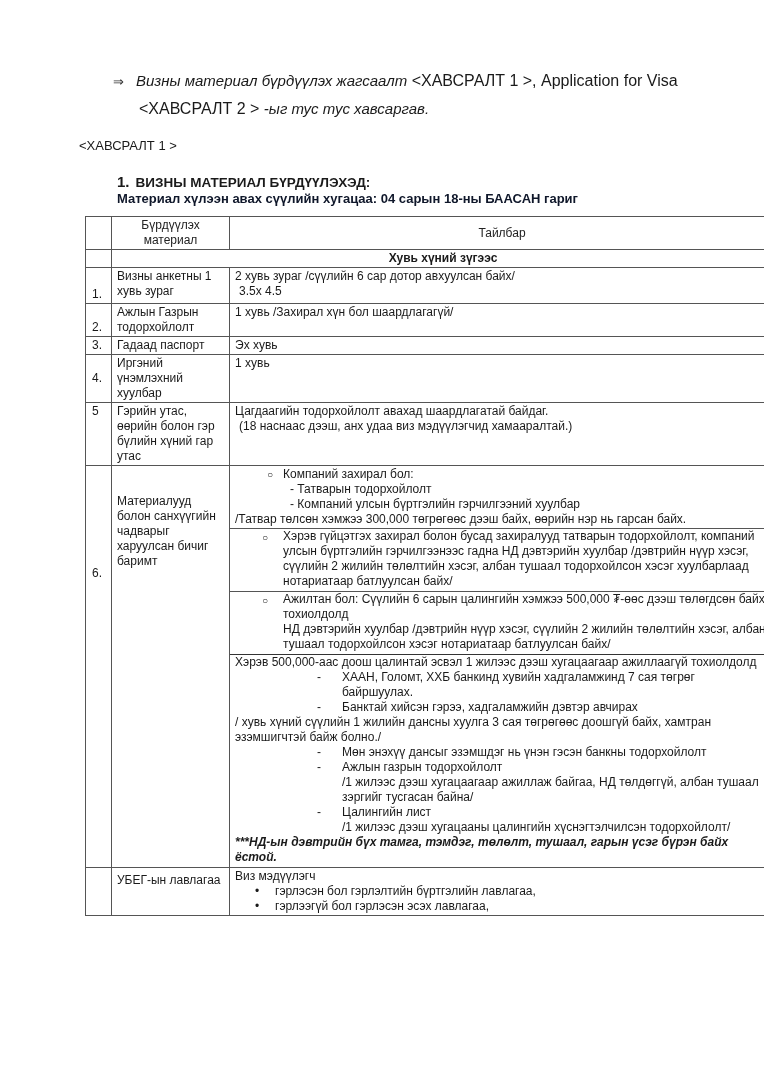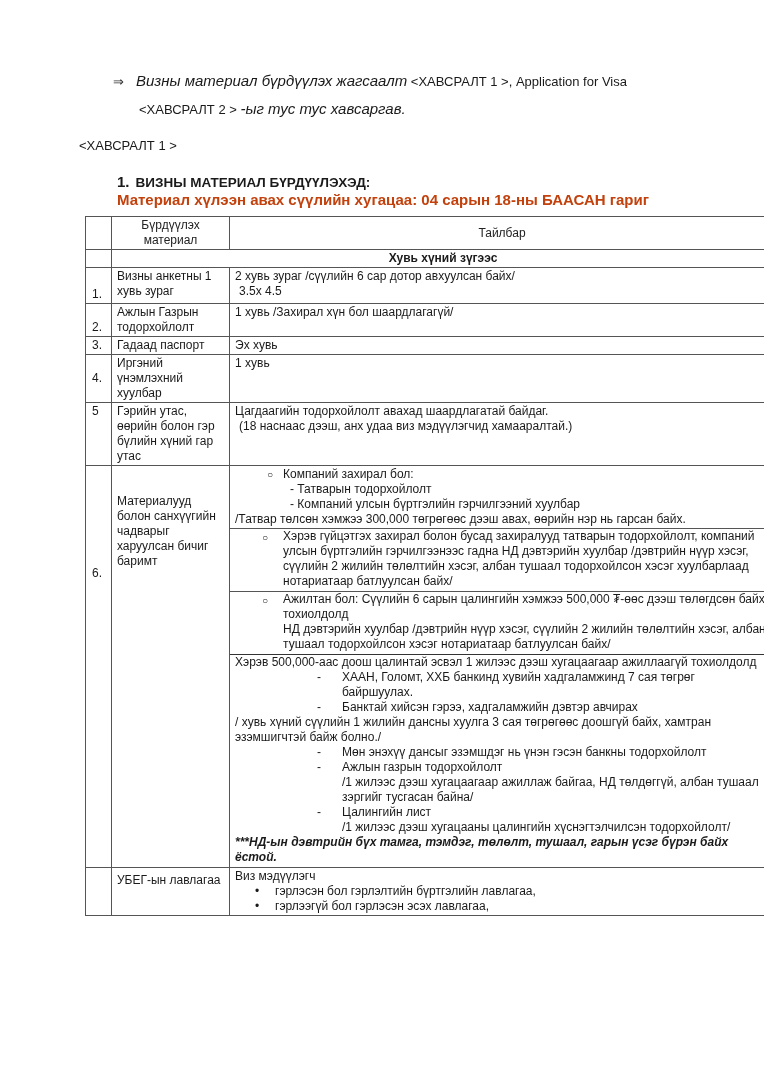--- a/index.html
+++ b/index.html
@@ -3,25 +3,25 @@
 <meta charset="utf-8">
 <style>
   html, body { margin:0; padding:0; background:#ffffff; }
   body { width:764px; height:1080px; position:relative; overflow:hidden;
          font-family:"Liberation Sans", sans-serif; color:#1a1a1a; font-size:12px; }
   .abs { position:absolute; }
   .intro1 { left:113px; top:72px; font-size:14px; white-space:nowrap; }
   .intro1 .arrow { font-size:13px; color:#333; margin-right:12px; }
   .intro2 { left:139px; top:100px; font-size:14px; white-space:nowrap;text-align:right; }
   .ital { font-style:italic; font-size:15px; }
-  .small-plain { font-size:13px;margin-top:32px; }
+  .small-plain { font-size:16px;margin-top:32px; }
   .annex { left:79px; top:138px; font-size:13px; }
   .h1 { left:117px; top:173px; font-size:13.5px; font-weight:bold; }
   .h1 .num { font-size:15px; margin-right:6px; }
-  .h2 { left:117px; top:191px; font-size:15px; font-weight:bold; color:#c2410c; white-space:nowrap; }
+  .h2 { left:117px; top:191px; font-size:13px; font-weight:bold; color:#0f172a; white-space:nowrap; }
 
   table.main { position:absolute; left:85px; top:216px; width:690px; border-collapse:collapse; table-layout:fixed; }
   table.main td { border:1px solid #555; vertical-align:top; padding:1px 5px; font-size:12px; line-height:15px; }
   table.main td.num { text-align:left; vertical-align:bottom; padding-left:6px; }
   table.main td.num.top { vertical-align:top; }
   td.hdr { text-align:center; vertical-align:middle !important; color:#222; }
   td.section { text-align:center; font-weight:bold;margin-top:16px; }
   .b { font-weight:normal; }
   .bi { font-weight:bold; font-style:italic; }
   .circ { display:inline-block; width:26px; text-align:center; margin-left:22px; font-size:10px; }
@@ -97,21 +97,21 @@
     </td>
   </tr>
   <tr>
     <td class="num" style="vertical-align:top; padding-top:100px">6.</td>
     <td style="padding-top:28px">Материалууд болон санхүүгийн чадварыг харуулсан бичиг баримт</td>
     <td style="padding:0 5px">
       <div style="padding-top:1px; padding-bottom:1px">
         <div><span class="circ">○</span><span class="b">Компаний захирал бол:</span></div>
         <div class="indent1 b">- Татварын тодорхойлолт</div>
         <div class="indent1">- Компаний улсын бүртгэлийн гэрчилгээний хуулбар</div>
-        <div><span>/Татвар төлсөн хэмжээ </span><span class="b">300,000 төгрөгөөс дээш</span><span> авах, </span><span class="b">өөрийн нэр нь гарсан байх.</span></div>
+        <div><span>/Татвар төлсөн хэмжээ </span><span class="b">300,000 төгрөгөөс дээш</span><span> байх, </span><span class="b">өөрийн нэр нь гарсан байх.</span></div>
       </div>
       <div class="sub" style="position:relative; padding-left:53px; padding-bottom:2px">
         <span class="circ" style="position:absolute; left:0; top:1px">○</span>
         <span class="b">Хэрэв гүйцэтгэх захирал болон бусад захиралууд</span><span> татварын тодорхойлолт, компаний улсын бүртгэлийн гэрчилгээнээс гадна НД дэвтэрийн хуулбар /дэвтрийн нүүр хэсэг, сүүлийн 2 жилийн төлөлтийн хэсэг, албан тушаал тодорхойлсон хэсэг хуулбарлаад </span><span class="b">нотариатаар батлуулсан байх/</span>
       </div>
       <div class="sub" style="position:relative; padding-left:53px; padding-bottom:2px">
         <span class="circ" style="position:absolute; left:0; top:1px">○</span>
         <span class="b">Ажилтан бол:</span><span>  Сүүлийн 6 сарын цалингийн хэмжээ </span><span class="b">500,000 ₮-өөс дээш</span><span> төлөгдсөн байх тохиолдолд</span><br>
         <span>НД дэвтэрийн хуулбар /дэвтрийн нүүр хэсэг, сүүлийн 2 жилийн төлөлтийн хэсэг, албан тушаал тодорхойлсон хэсэг </span><span class="b">нотариатаар батлуулсан байх/</span>
       </div>

